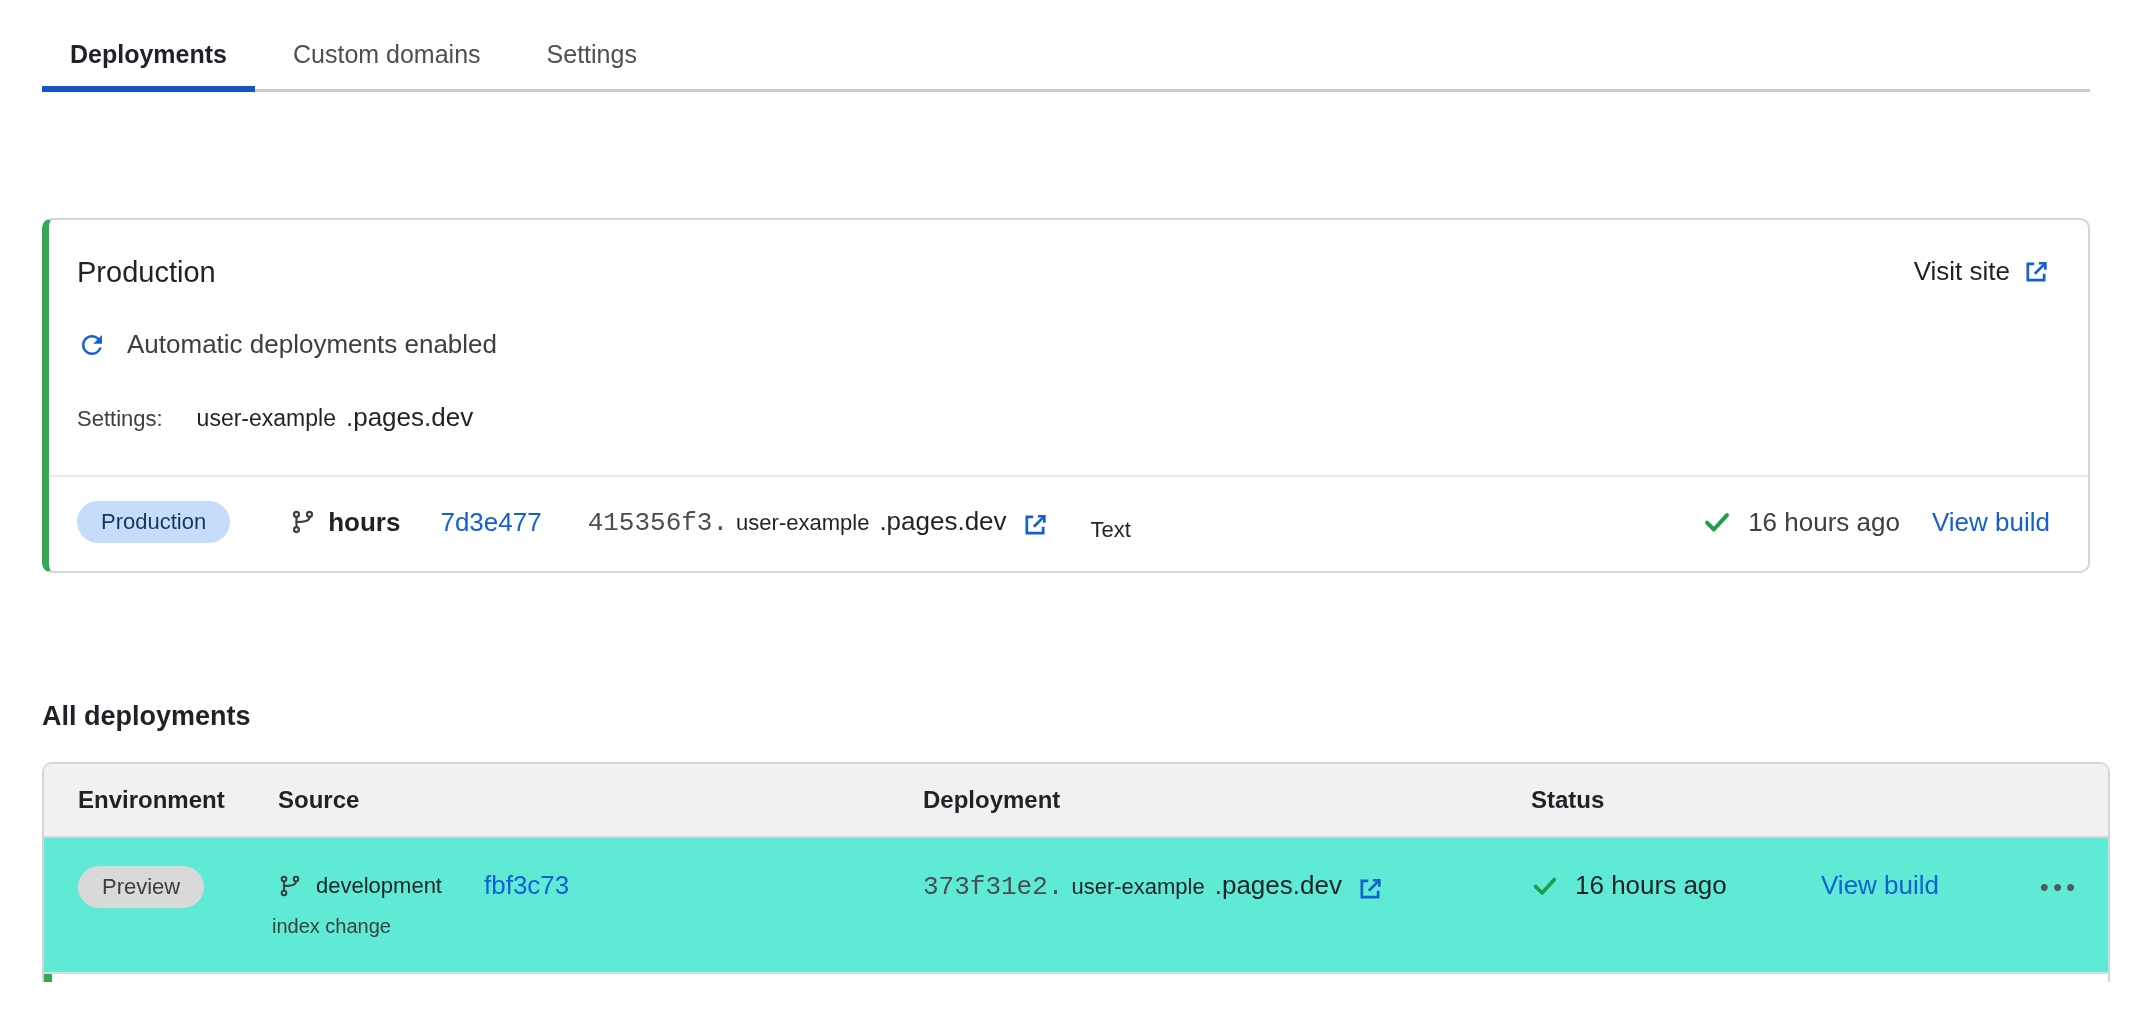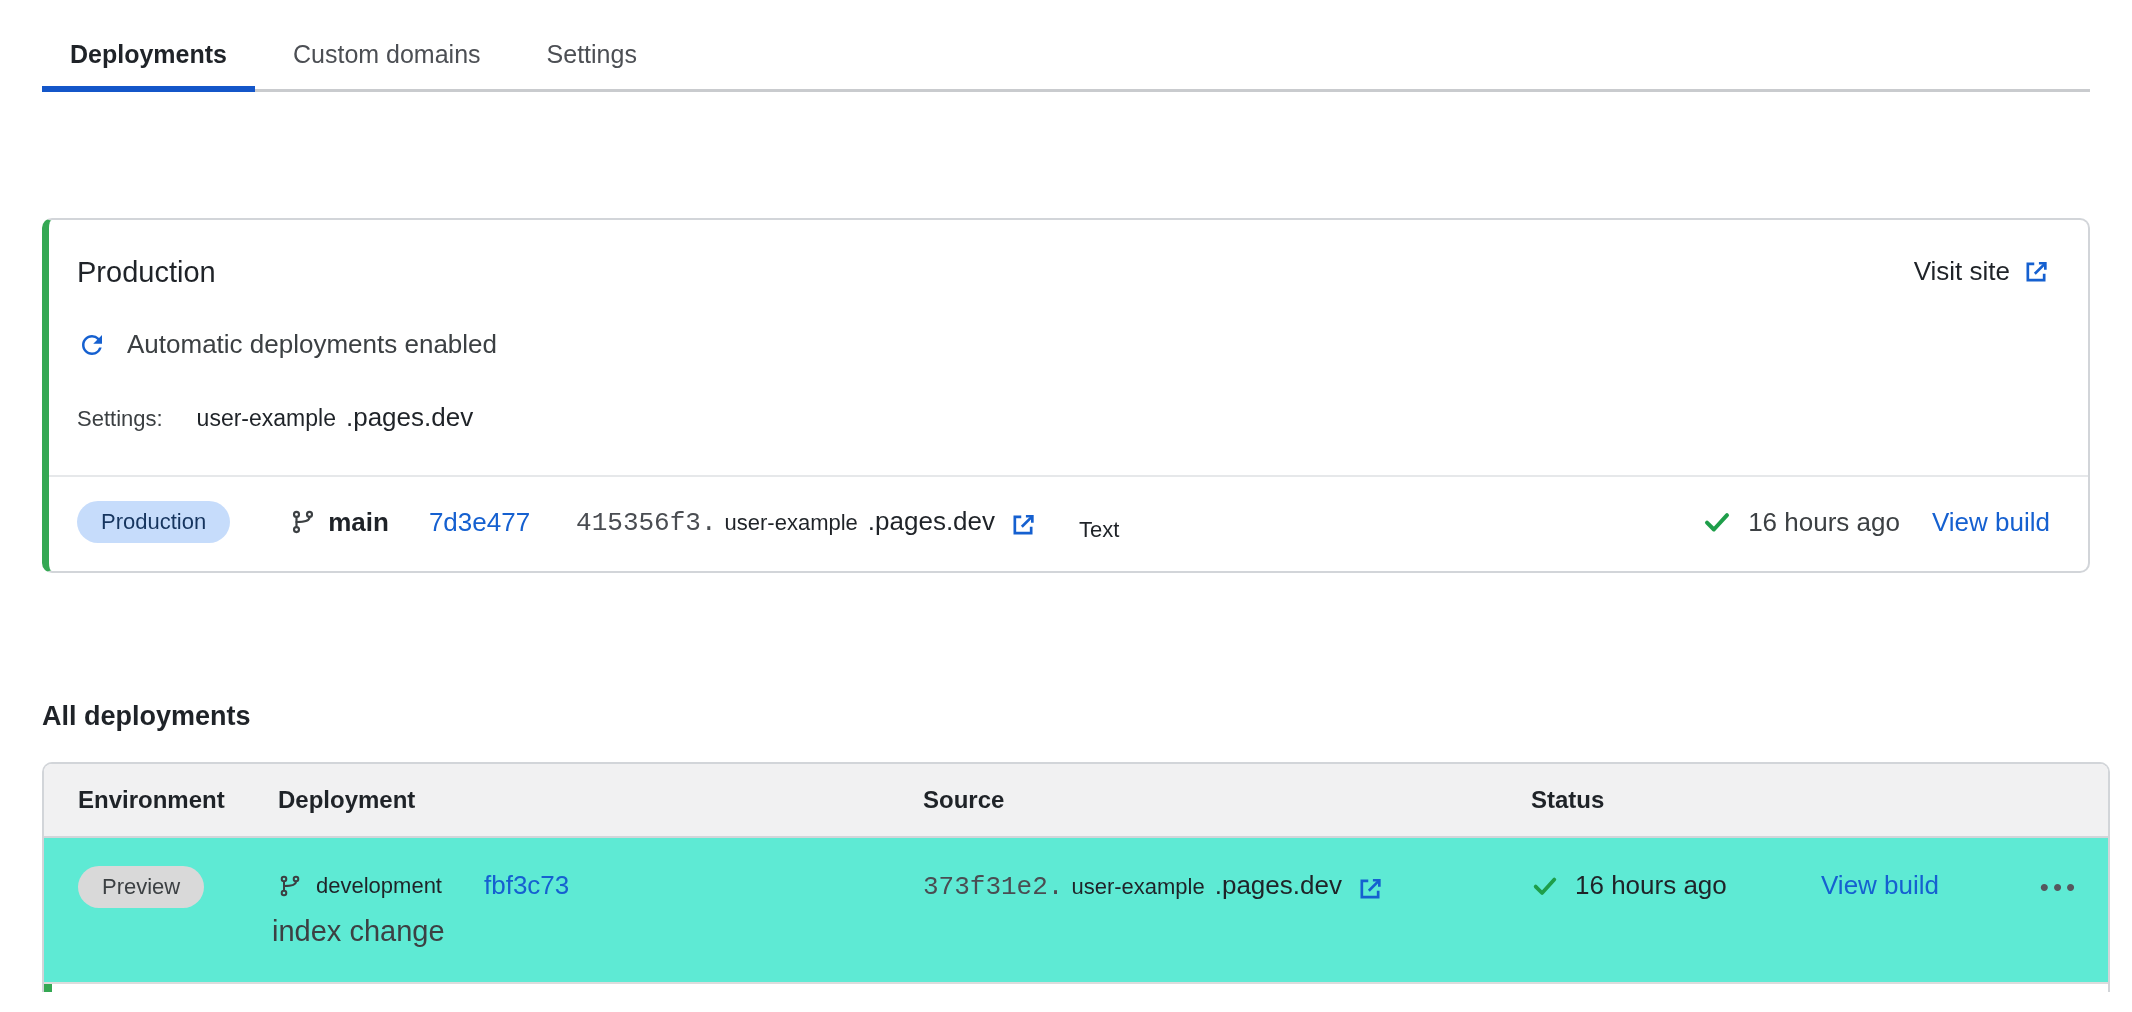--- a/index.html
+++ b/index.html
@@ -60,21 +60,21 @@
   .thead, .trow { display:grid;
            grid-template-columns:200px 645px 608px 290px 190px 1fr;
            padding-left:34px; }
   .thead { background:#f1f1f2; border-bottom:2px solid #d2d5d9; padding-top:22px; padding-bottom:22px; }
   .th { font-size:24px; font-weight:700; color:#1f2328; }
   .trow { padding-top:32px; padding-bottom:34px; align-items:start; background:#5eead4; }
   .cell-env .badge { position:relative; top:-4px; }
   .source-line1 { display:flex; align-items:center; gap:14px; }
   .source-branch { font-size:22px; color:#1f2328; }
   .source-commit { font-size:26px; margin-left:28px; }
-  .commit-msg { font-size:29px; color:#3c4043; margin-top:14px; margin-left:-6px; }
+  .commit-msg { font-size:20px; color:#3c4043; margin-top:14px; margin-left:-6px; }
   .cell-status { display:flex; align-items:center; gap:16px; font-size:26px; color:#1f2328; }
   .cell-view { font-size:26px; }
   .cell-menu { color:#55585e; font-size:26px; letter-spacing:4px; text-align:center;
                cursor:pointer; margin-top:2px; }
   .table-footer { border-top:2px solid #dcdcdc; height:10px; position:relative; background:#fff; }
   .green-sliver { position:absolute; left:0; top:0; width:8px; height:10px; background:#34a853; }
 
   .icon svg { display:block; }
 </style>
 </head>
@@ -122,21 +122,21 @@
     <span class="branch-group">
       <span class="icon branch-icon">
         <svg width="26" height="26" viewBox="0 0 24 24" fill="none" stroke="currentColor" stroke-width="2">
           <circle cx="6" cy="5" r="2.3"></circle>
             <circle cx="6" cy="19" r="2.3"></circle>
             <circle cx="18" cy="5" r="2.3"></circle>
           <path d="M6 16.5V7.5"></path>
             <path d="M6 12c6 0 12-1.2 12-4.5" stroke-linecap="round"></path>
         </svg>
       </span>
-      <span class="branch-name">main</span>
+      <span class="branch-name">hours</span>
     </span>
 
     <a class="link commit-link">7d3e477</a>
 
     <span class="deploy-url">
       <span class="deploy-prefix">415356f3.</span>
       <span class="deploy-name">user-example</span>
       <span class="deploy-suffix">.pages.dev</span>
       <span class="icon">
         <svg width="28" height="28" viewBox="0 0 24 24" fill="none" stroke="#1560d0" stroke-width="2.3">
@@ -161,22 +161,22 @@
       <a class="link view-build">View build</a>
     </span>
   </div>
 </section>
 
 <h2 class="section-heading">All deployments</h2>
 
 <section class="table">
   <div class="thead">
     <div class="th">Environment</div>
+    <div class="th">Source</div>
     <div class="th">Deployment</div>
-    <div class="th">Source</div>
     <div class="th">Status</div>
     <div class="th"></div>
     <div class="th"></div>
   </div>
 
   <div class="trow">
     <div class="cell-env">
       <span class="badge preview">Preview</span>
     </div>
 

